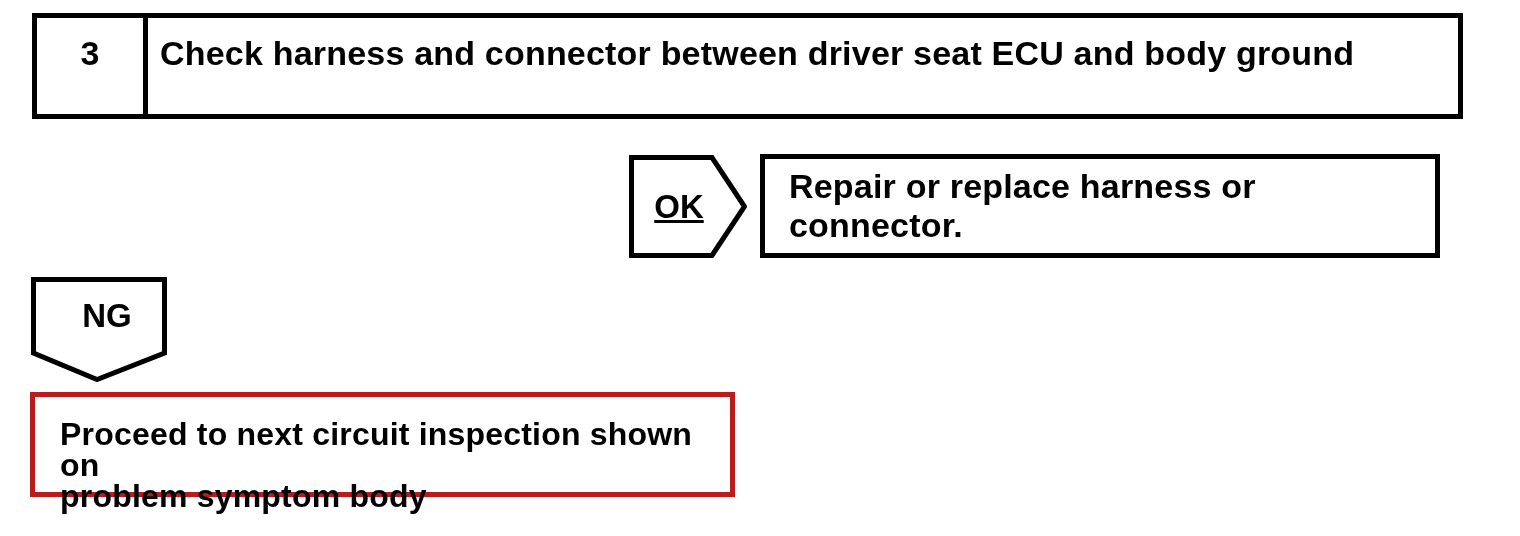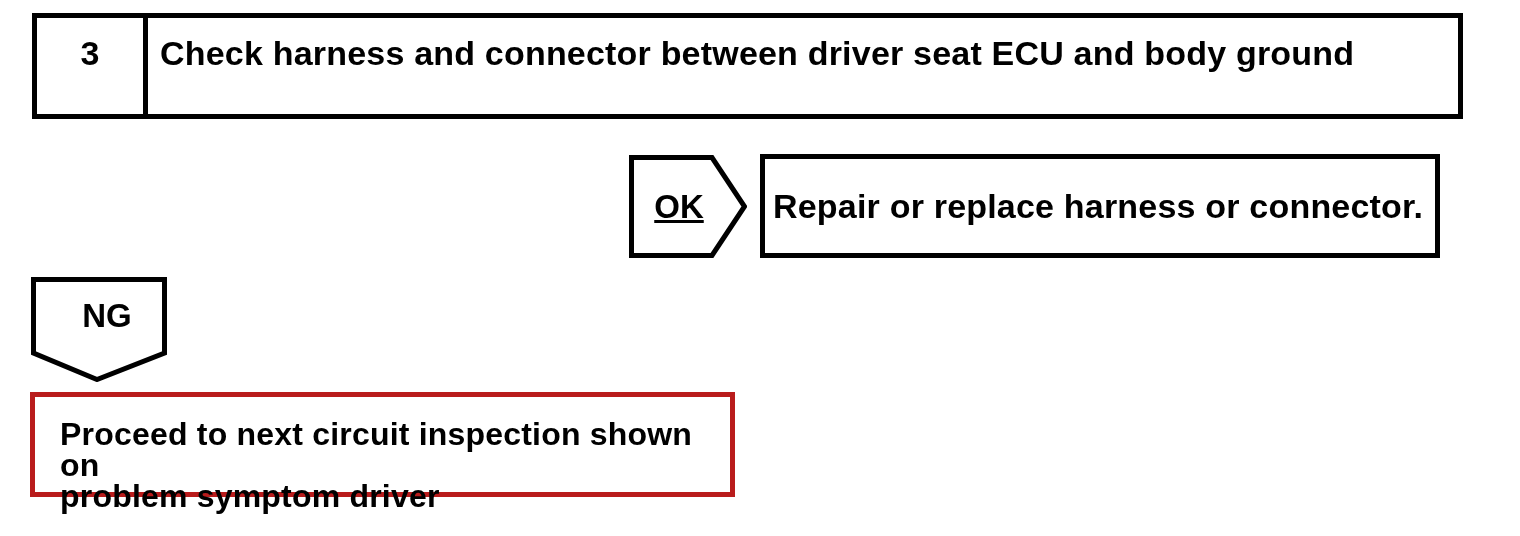--- a/index.html
+++ b/index.html
@@ -57,21 +57,21 @@
     text-decoration: underline;
   }
 
   
   .repair-box {
     left: 760px; top: 154px;
     width: 680px; height: 104px;
     border: 5px solid #000000;
     display: flex;
     align-items: center;
-    padding-left: 8px;
+    padding-left: 24px;
     font-size: 34px;
     letter-spacing: 0.2px;
     background: #ffffff;
   }
 
   
   .ng-shape { left: 31px; top: 277px; width: 136px; height: 105px; }
   .ng-label {
     left: 31px; top: 277px;
     width: 152px; height: 78px;
@@ -110,16 +110,16 @@
     <span>Repair or replace harness or connector.</span>
   </div>
 
   <svg class="abs ng-shape" viewBox="0 0 136 105" width="136" height="105">
     <polygon points="2.5,2.5 133.5,2.5 133.5,76 66,102.5 2.5,76" fill="#ffffff" stroke="#000000" stroke-width="5"></polygon>
   </svg>
   <div class="abs ng-label">NG</div>
 
   <div class="abs proceed-box">
     <div>Proceed to next circuit inspection shown on</div>
-    <div>problem symptom driver</div>
+    <div>problem symptom body</div>
   </div>
 
 </div>
 
 </body></html>

